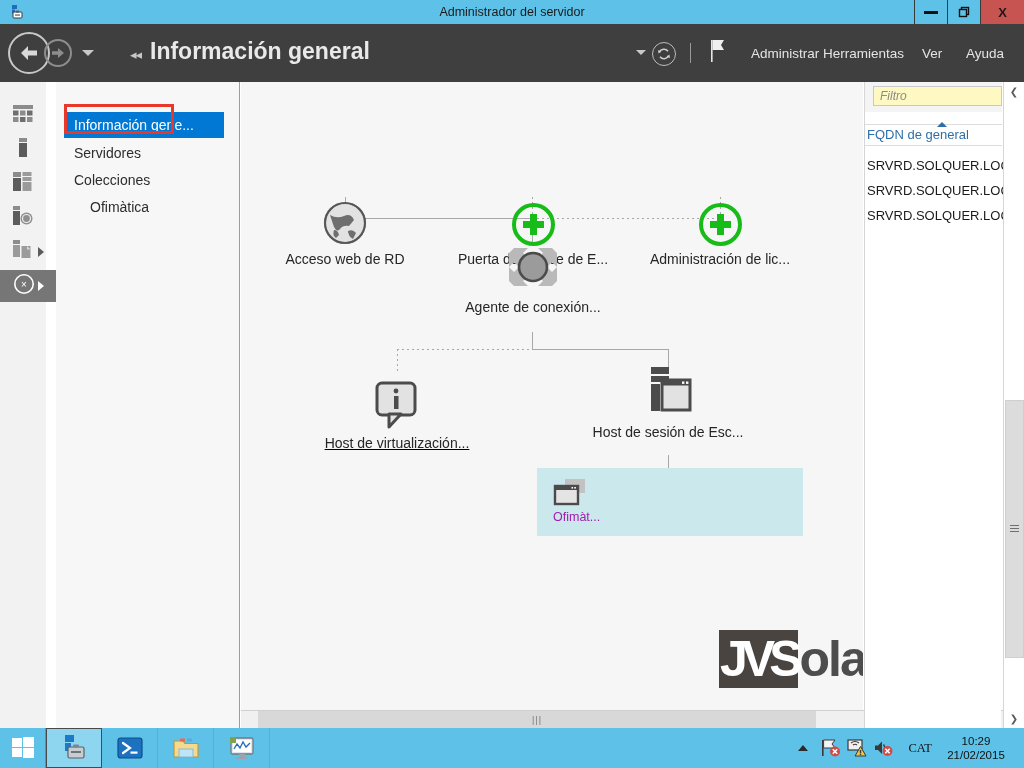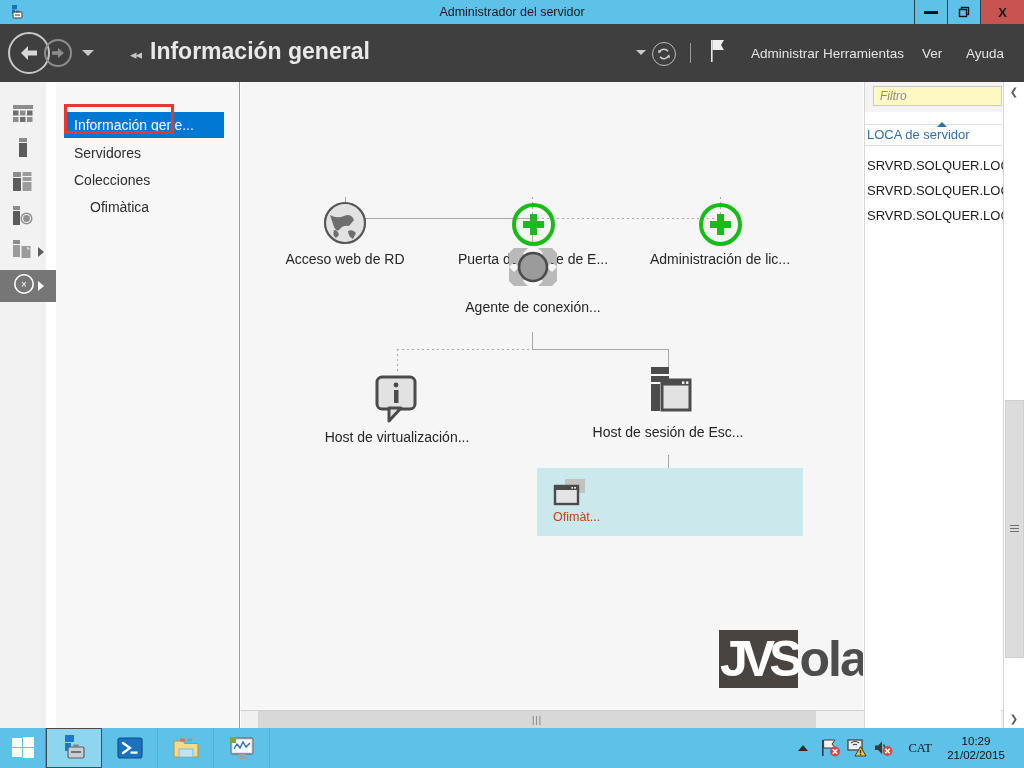--- a/index.html
+++ b/index.html
@@ -174,21 +174,21 @@
     position: absolute; width: 1px;
     background-image: linear-gradient(to bottom, #a8a8a8 50%, rgba(0,0,0,0) 0%);
     background-size: 1px 5px; background-repeat: repeat-y;
   }
 
   .collection-box {
     position: absolute; background: #cbe9ec;
   }
   .collection-label {
     position: absolute; left: 16px; bottom: 12px;
-    font-size: 12.5px; color: #c2410c; white-space: nowrap;
+    font-size: 12.5px; color: #a21caf; white-space: nowrap;
   }
 
   .watermark {
     position: absolute; left: 478px; top: 548px;
     font-size: 50px; font-weight: bold; letter-spacing: -2px;
     font-family: "Liberation Sans", sans-serif;
     display: flex; align-items: center;
     pointer-events: none;
   }
   .wm-dark {
@@ -501,21 +501,21 @@
       </div>
       <div class="node-label">Agente de conexión...</div>
     </div>
 
     <div class="line vline" style="left:291px; top:250px; height:18px;"></div>
     <div class="line hline" style="left:291px; top:267px; width:136px;"></div>
     <div class="dashed-h" style="left:156px; top:267px; width:136px;"></div>
     <div class="dashed-v" style="left:156px; top:267px; height:22px;"></div>
     <div class="line vline" style="left:427px; top:267px; height:22px;"></div>
 
-    <div class="node" style="left:76px; top:290px; width:160px;">
+    <div class="node" style="left:76px; top:296px; width:160px;text-decoration:underline;">
       <div class="node-icon">
         <svg width="52" height="52" viewBox="0 0 52 52">
           <rect x="6" y="5" width="38" height="32" rx="5" fill="#e2e2e2" stroke="#4b4b4b" stroke-width="3"></rect>
           <path d="M18 36 L18 49 L30 36 Z" fill="#e2e2e2" stroke="#4b4b4b" stroke-width="3" stroke-linejoin="round"></path>
           <circle cx="25" cy="13" r="2.4" fill="#4b4b4b"></circle>
           <rect x="23" y="18" width="4.5" height="13" fill="#4b4b4b"></rect>
         </svg>
       </div>
       <div class="node-label">Host de virtualización...</div>
     </div>
@@ -562,21 +562,21 @@
       <div class="hs-thumb">|||</div>
     </div>
     <div class="hs-arrow">❯</div>
   </div>
 
   <div class="rightpanel">
     <div class="filter-row">
       <div class="filter-box">Filtro</div>
     </div>
     <div class="col-header">
-      <div class="col-header-label">LOCA de servidor</div>
+      <div class="col-header-label">FQDN de general</div>
       <div class="sort-asc"></div>
     </div>
     <div class="srv-row" style="top:76px">SRVRD.SOLQUER.LOCA</div>
     <div class="srv-row" style="top:101px">SRVRD.SOLQUER.LOCA</div>
     <div class="srv-row" style="top:126px">SRVRD.SOLQUER.LOCA</div>
   </div>
 
   <div class="vscroll">
     <div class="vs-arrow up">❮</div>
     <div class="vs-thumb">

